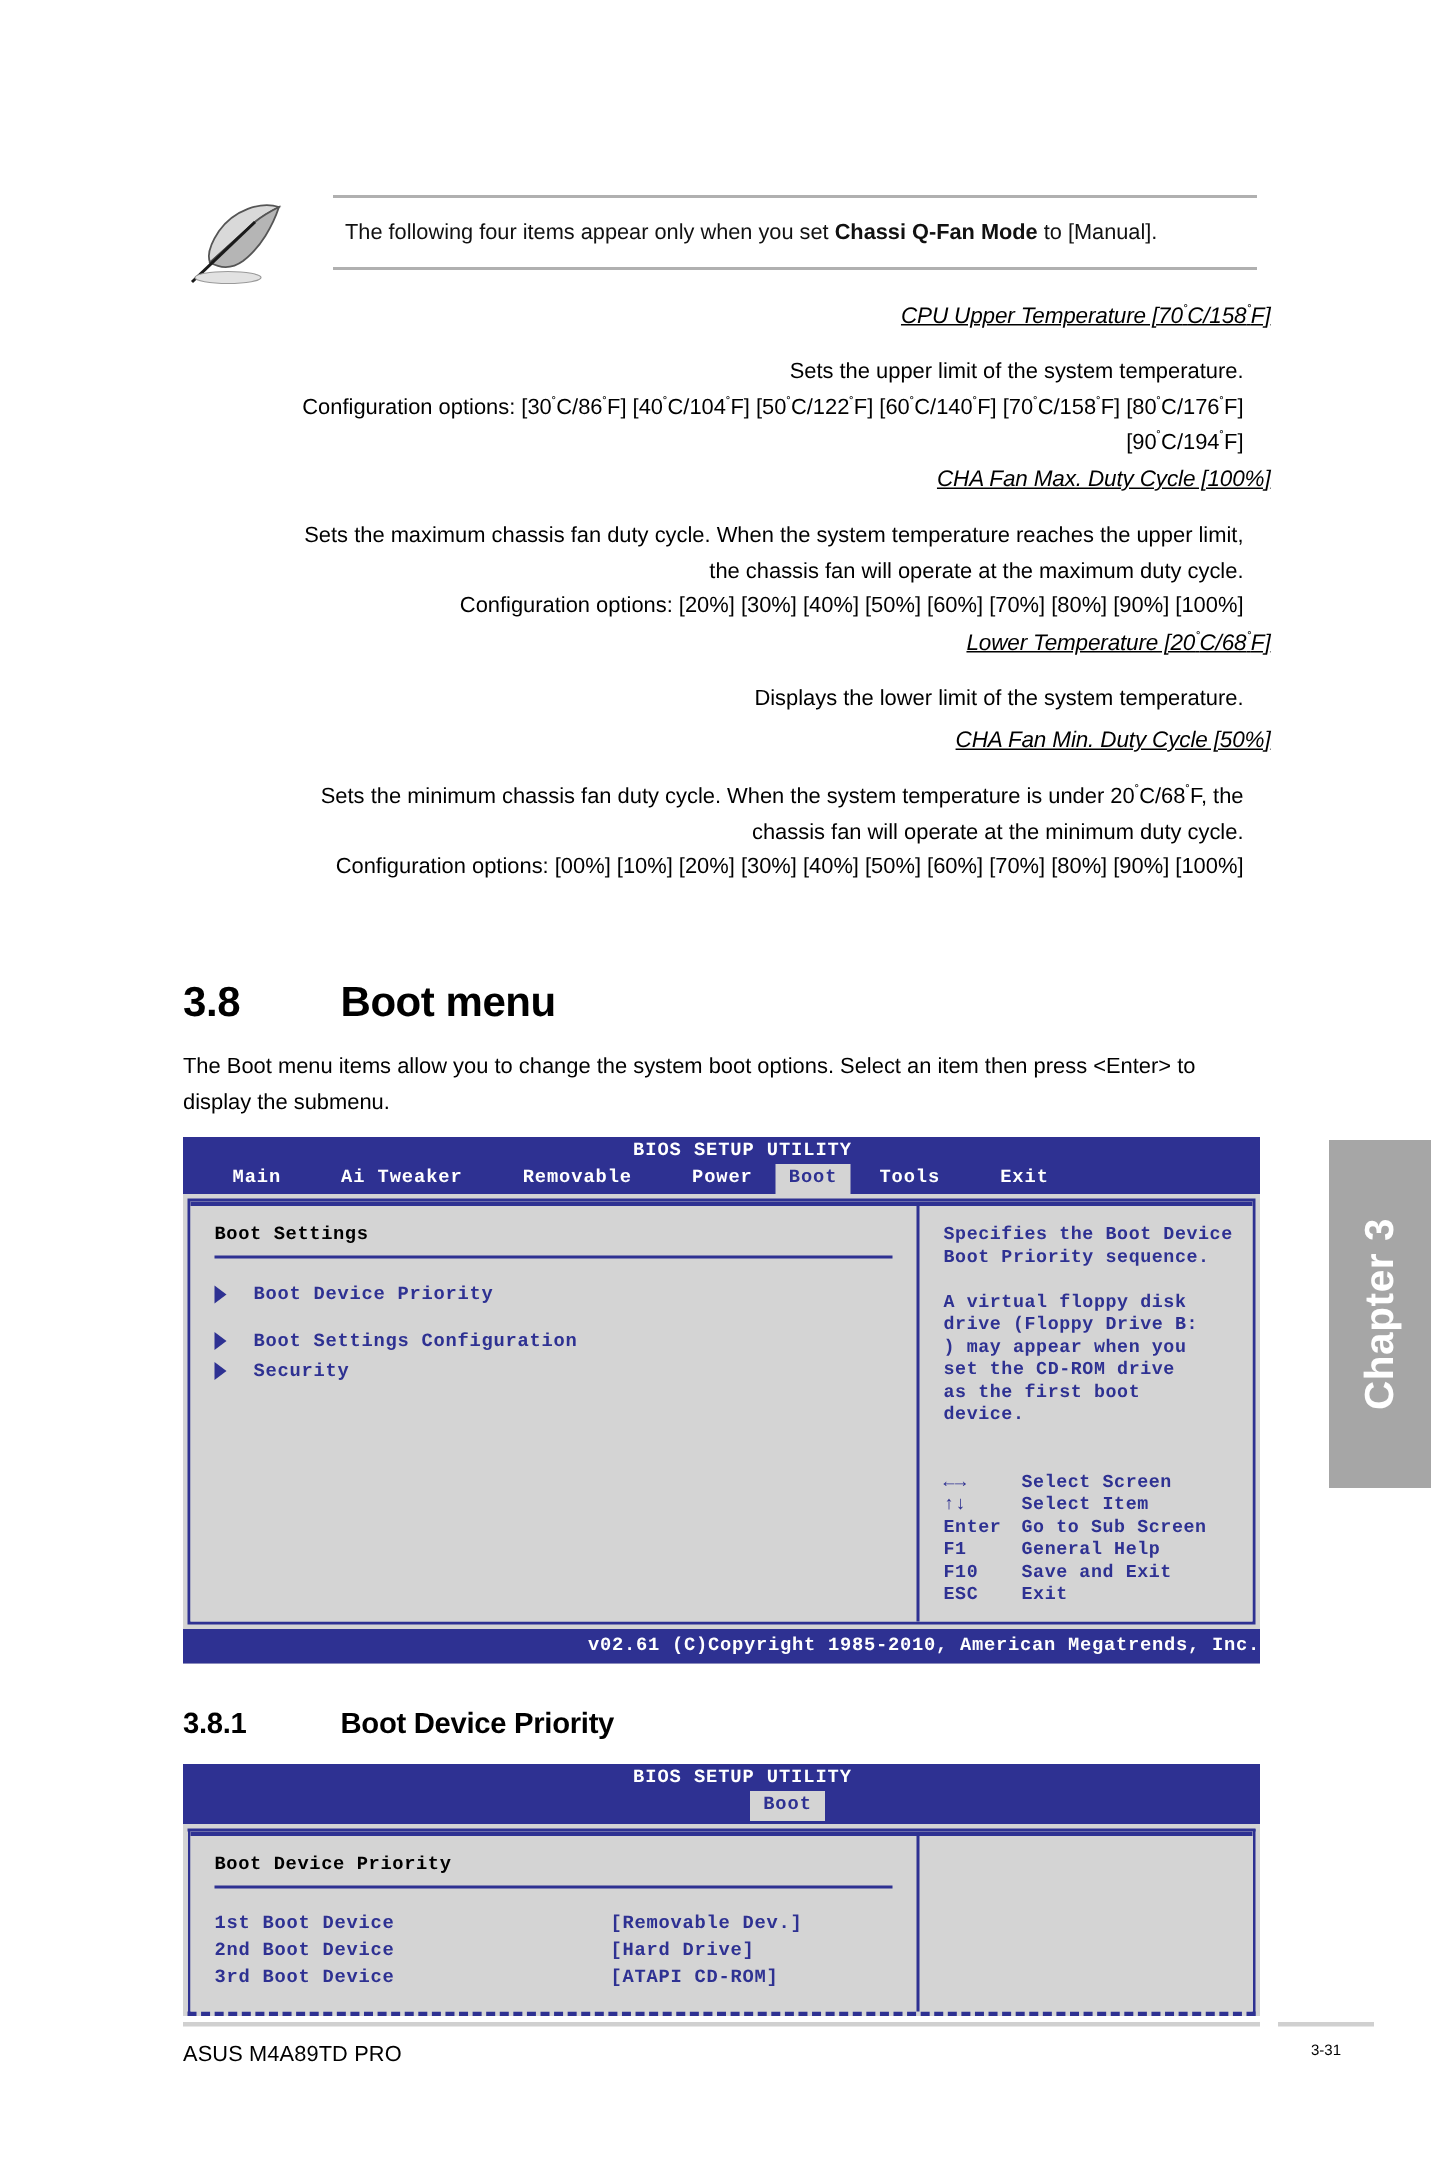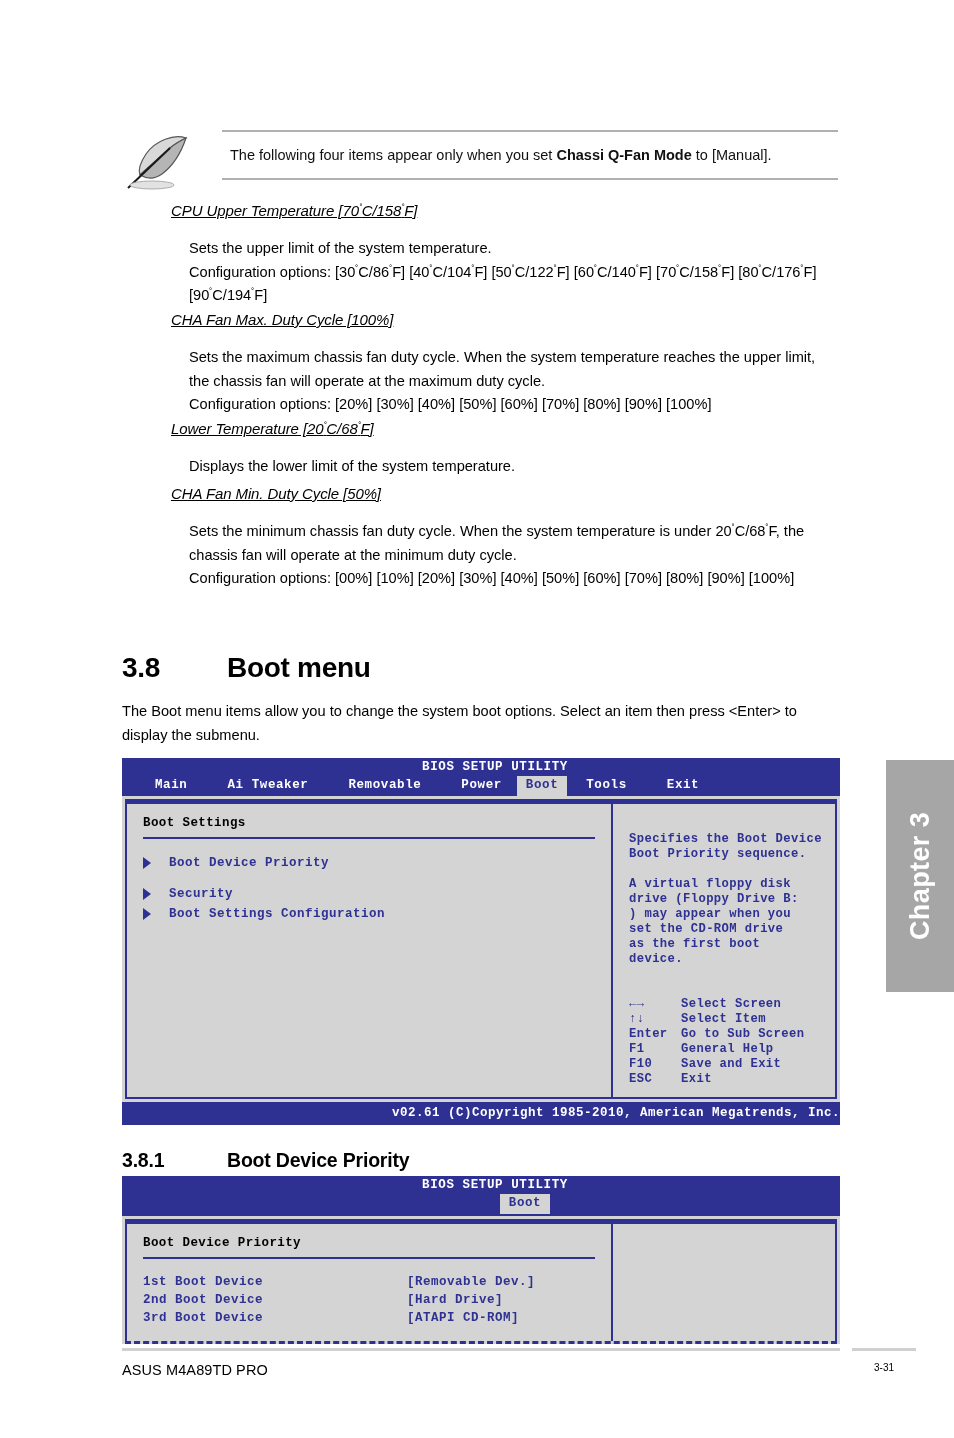--- a/index.html
+++ b/index.html
@@ -52,20 +52,21 @@
     white-space: nowrap;
     color: #111;
   }
   .note-text b { font-weight: bold; }
 
   
   .sec {
     position: absolute;
     left: 171px;
     width: 676px;
+    text-align: right;
   }
   .sub-title {
     font-size: 15px;
     font-style: italic;
     text-decoration: underline;
     font-weight: normal;
     letter-spacing: -0.1px;
     margin: 0 0 9px 0;
     white-space: nowrap;
   }
@@ -92,21 +93,20 @@
   }
   .h-main .num { display: inline-block; width: 105px; }
 
   .h-sub {
     position: absolute;
     left: 122px;
     top: 1138px;
     font-size: 19.5px;
     font-weight: bold;
     letter-spacing: -0.2px;
-    margin-top: 11px;
   }
   .h-sub .num { display: inline-block; width: 105px; }
 
   .intro {
     position: absolute;
     left: 122px;
     top: 700px;
     width: 718px;
     font-size: 14.6px;
     line-height: 23.5px;
@@ -203,21 +203,21 @@
     border-left: 8px solid #2e3192;
     border-top: 6px solid transparent;
     border-bottom: 6px solid transparent;
     margin-right: 18px;
     flex: 0 0 auto;
   }
   .menu-spacer { height: 11px; }
 
   .bios-right {
     flex: 1 1 auto;
-    padding: 28px 0 10px 16px;
+    padding: 12px 0 10px 16px;
     box-sizing: border-box;
   }
   .help-p {
     color: #2e3192;
     font-size: 12.2px;
     font-weight: bold;
     letter-spacing: 0.4px;
     line-height: 15px;
     margin: 0;
     white-space: pre-line;
@@ -407,25 +407,25 @@
             <div class="panel-head">Boot Settings</div>
             <div class="panel-rule"></div>
 
             <div class="menu-row">
               <span class="arrow"></span>
               <span>Boot Device Priority</span>
             </div>
             <div class="menu-spacer"></div>
             <div class="menu-row">
               <span class="arrow"></span>
-              <span>Security</span>
+              <span>Boot Settings Configuration</span>
             </div>
             <div class="menu-row">
               <span class="arrow"></span>
-              <span>Boot Settings Configuration</span>
+              <span>Security</span>
             </div>
           </div>
         </div>
 
         <div class="bios-right">
           <div class="help-p">Specifies the Boot Device
 Boot Priority sequence.</div>
           <div class="help-gap"></div>
           <div class="help-p">A virtual floppy disk
 drive (Floppy Drive B:

